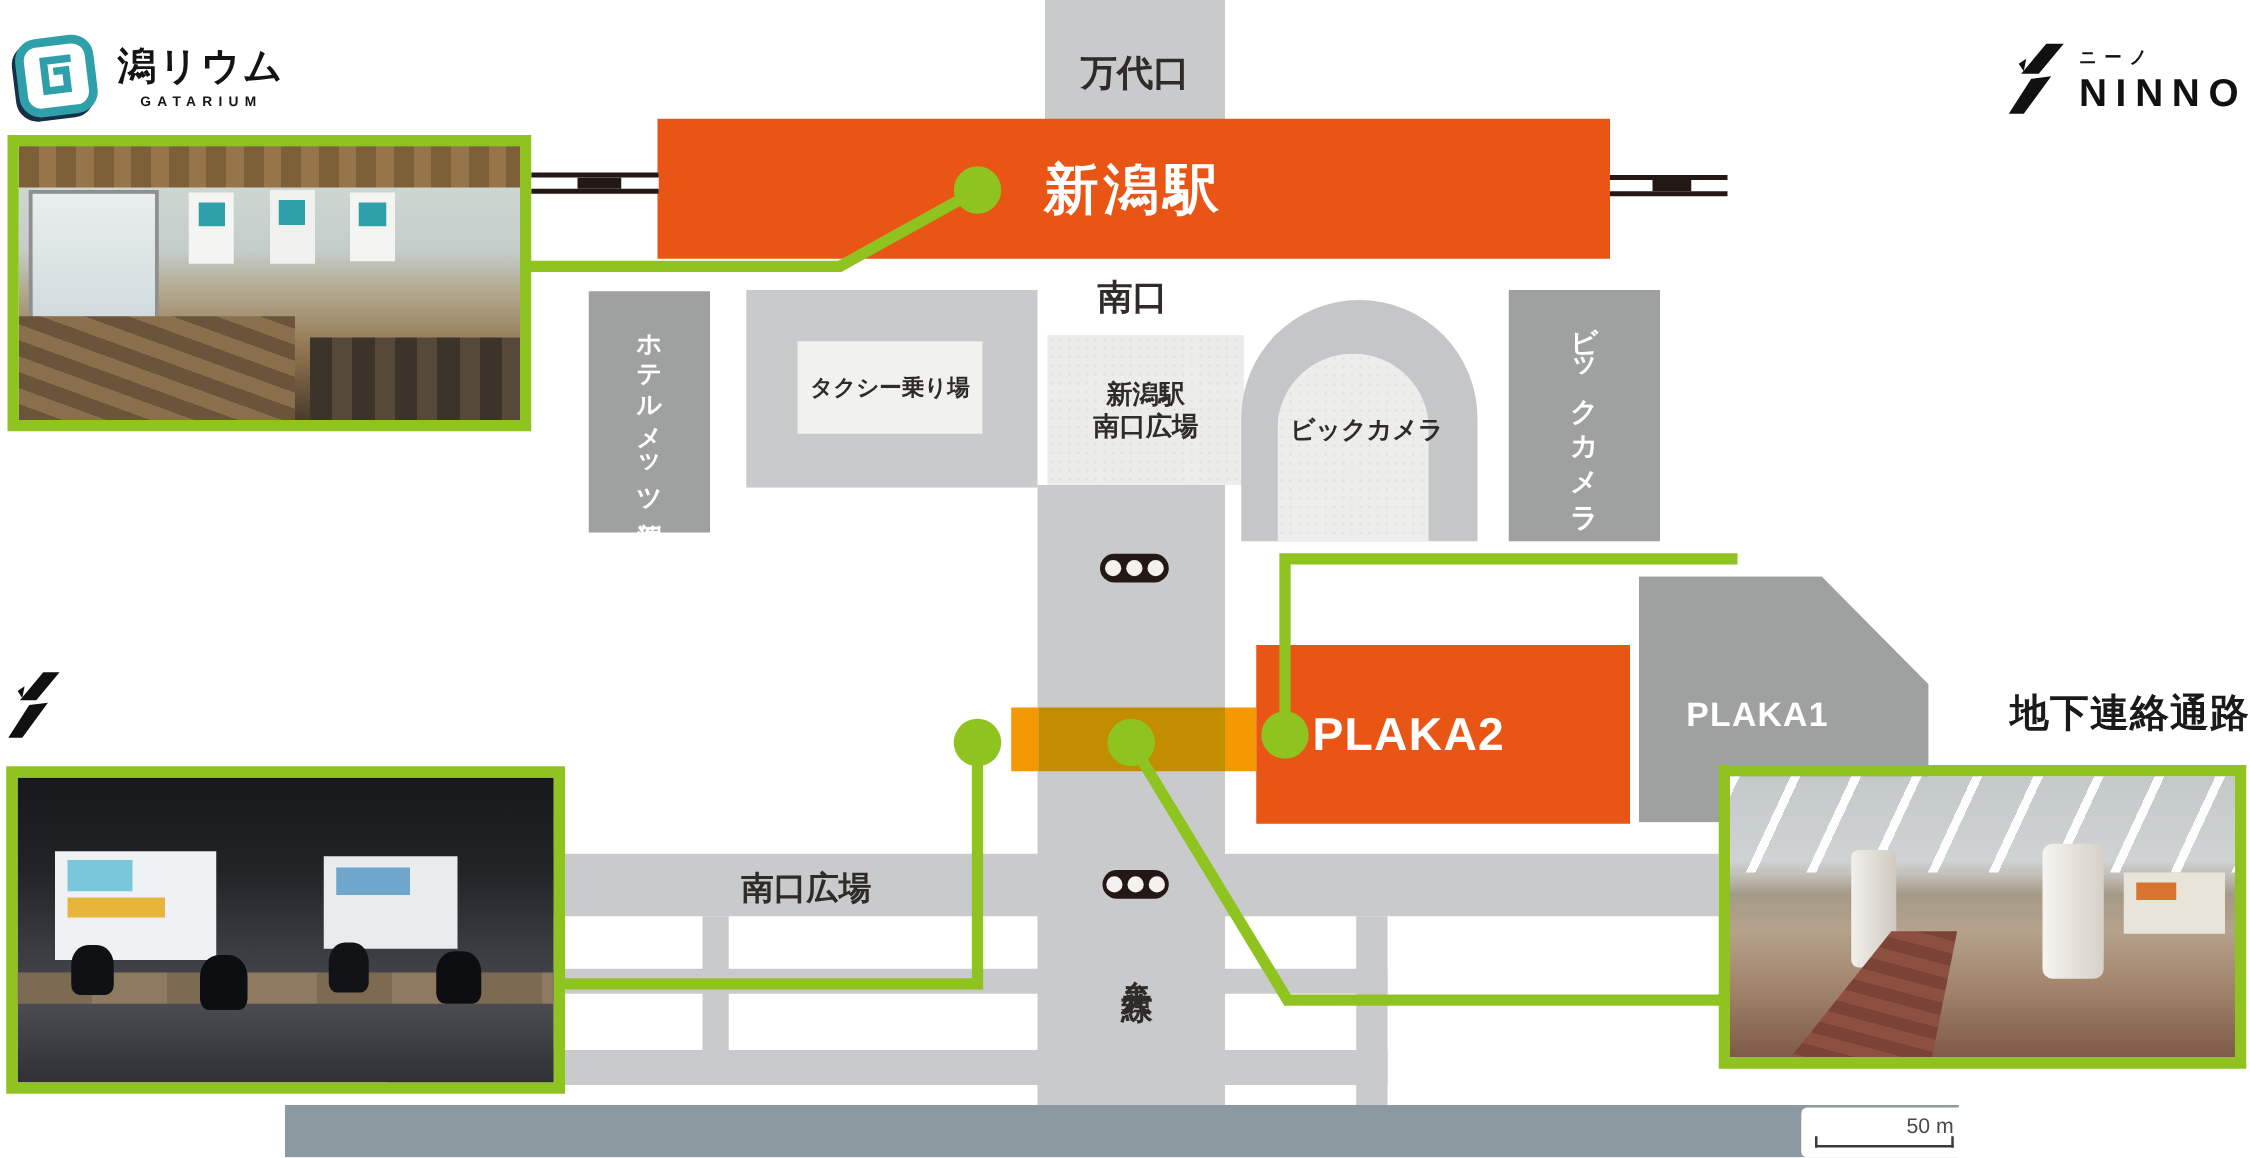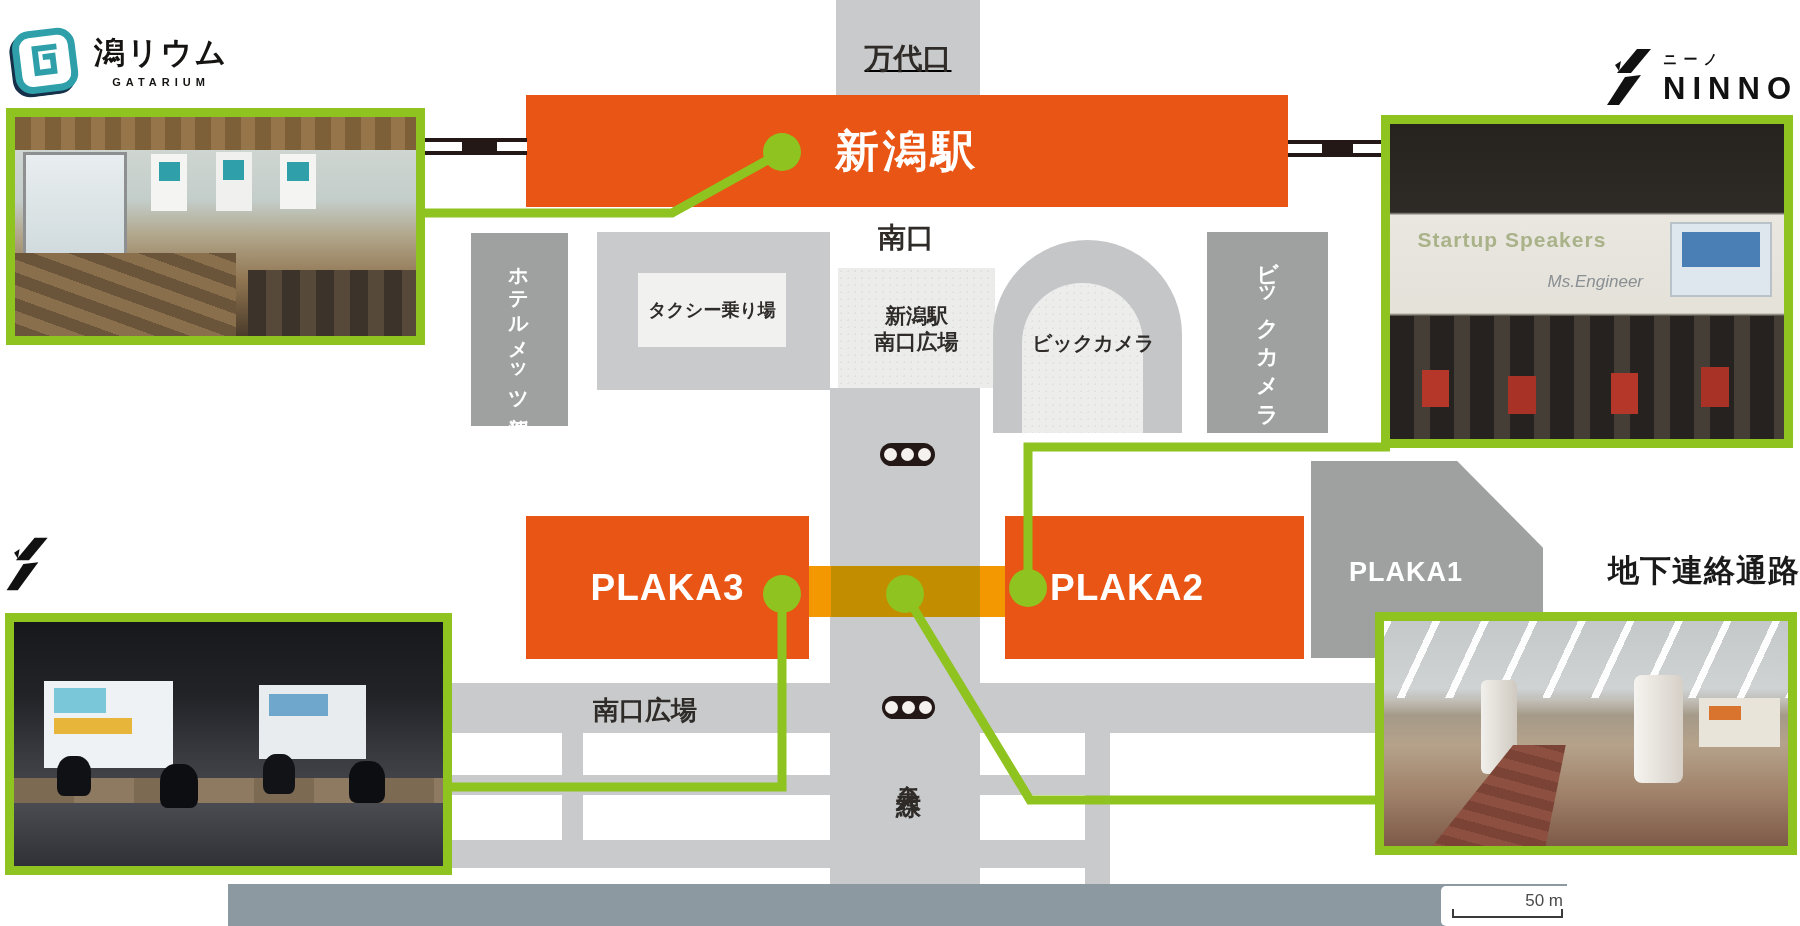--- a/index.html
+++ b/index.html
@@ -35,21 +35,21 @@
   <div class="abs road" style="left:310px;top:775px;width:800px;height:20px;z-index:1;"></div>
   <div class="abs road" style="left:310px;top:840px;width:800px;height:28px;z-index:1;"></div>
   <div class="abs road" style="left:562px;top:733px;width:21px;height:135px;z-index:1;"></div>
   <div class="abs road" style="left:1085px;top:733px;width:25px;height:153px;z-index:1;"></div>
   <div class="abs" style="left:228px;top:884px;width:1339px;height:42px;background:#8C99A1;z-index:1;"></div>
 
   <div class="abs" style="left:809px;top:566px;width:22px;height:51px;background:#F39800;z-index:2;"></div>
   <div class="abs" style="left:831px;top:566px;width:149px;height:51px;background:#C28E00;z-index:2;"></div>
   <div class="abs" style="left:980px;top:566px;width:25px;height:51px;background:#F39800;z-index:2;"></div>
 
-  <div class="abs road center" style="left:836px;top:0;width:144px;height:118px;z-index:3;text-decoration:underline;">
+  <div class="abs road center" style="left:836px;top:0;width:144px;height:118px;z-index:3;">
     <span class="lbl" style="font-size:29px;">万代口</span>
   </div>
 
   <div class="abs orange center" style="left:526px;top:95px;width:762px;height:112px;z-index:3;">
     <span class="wlbl" style="font-size:44px;letter-spacing:4px;">新潟駅</span>
   </div>
 
   <div class="abs rail" style="left:425px;top:138px;width:102px;height:17px;z-index:3;">
     <i style="margin-left:37px;width:35px;"></i>
   </div>
@@ -82,23 +82,20 @@
       <i></i>
       <i></i>
       <i></i>
     </div>
   <div class="abs tl" style="left:882px;top:696px;width:53px;height:23px;z-index:3;">
       <i></i>
       <i></i>
       <i></i>
     </div>
 
-  <div class="abs orange center" style="left:526px;top:516px;width:283px;height:143px;z-index:3;">
-    <span class="wlbl" style="font-size:37px;letter-spacing:1px;">PLAKA3</span>
-  </div>
 
   <div class="abs orange center" style="left:1005px;top:516px;width:299px;height:143px;z-index:3;">
     <span class="wlbl" style="font-size:37px;letter-spacing:1px;margin-right:55px;">PLAKA2</span>
   </div>
 
   <div class="abs bldg-gray" style="left:1311px;top:461px;width:232px;height:197px;z-index:3;clip-path:polygon(0 0,63% 0,100% 44%,100% 100%,0 100%);">
     <span class="wlbl" style="position:absolute;left:38px;top:96px;font-size:27px;letter-spacing:1px;">PLAKA1</span>
   </div>
 
   <span class="abs lbl" style="left:540px;top:693px;width:210px;text-align:center;font-size:26px;z-index:3;">南口広場</span>
@@ -138,32 +135,20 @@
     <div class="abs" style="left:50%;top:16%;width:9%;height:27%;background:#f0f1ef;">
         <div style="margin:22% 20%;width:60%;height:34%;background:#2FA0AA;"></div>
       </div>
     <div class="abs" style="left:66%;top:17%;width:9%;height:25%;background:#f4f5f3;">
         <div style="margin:22% 20%;width:60%;height:34%;background:#2FA0AA;"></div>
       </div>
     <div class="abs" style="left:0;top:62%;width:55%;height:38%;background:repeating-linear-gradient(20deg,#6b553a 0 12px,#8a6f4c 12px 24px);"></div>
     <div class="abs" style="left:58%;top:70%;width:42%;height:30%;background:repeating-linear-gradient(90deg,#3c332a 0 18px,#57493a 18px 34px);"></div>
   </div>
 
-  <div class="abs photo" style="left:1381px;top:115px;width:412px;height:333px;z-index:5;background:linear-gradient(180deg,#26231f 0%,#2e2a25 28%,#e9e7e0 29%,#e3e1d8 60%,#3d362c 61%,#2e2923 100%);">
-    <span style="position:absolute;left:7%;top:33%;font-size:21px;color:#a9b289;font-weight:bold;letter-spacing:1px;">Startup Speakers</span>
-    <span style="position:absolute;left:40%;top:47%;font-size:17px;color:#8a8f94;font-style:italic;">Ms.Engineer</span>
-    <div class="abs" style="right:3%;top:31%;width:26%;height:24%;background:#dfe7ee;border:2px solid #b9c2c8;box-sizing:border-box;">
-        <div style="margin:8% 10%;width:80%;height:50%;background:#4a7fb5;"></div>
-      </div>
-    <div class="abs" style="left:0;top:61%;width:100%;height:39%;background:repeating-linear-gradient(90deg,#262220 0 24px,#453e36 24px 40px);"></div>
-    <div class="abs" style="left:8%;top:78%;width:7%;height:12%;background:#b4372a;"></div>
-    <div class="abs" style="left:30%;top:80%;width:7%;height:12%;background:#a93226;"></div>
-    <div class="abs" style="left:56%;top:79%;width:7%;height:13%;background:#b4372a;"></div>
-    <div class="abs" style="left:79%;top:77%;width:7%;height:13%;background:#a93226;"></div>
-  </div>
 
   <div class="abs photo" style="left:5px;top:613px;width:447px;height:262px;z-index:5;background:linear-gradient(180deg,#17181b 0%,#222327 30%,#3a3b40 55%,#4a4b50 75%,#303136 100%);">
     <div class="abs" style="left:7%;top:24%;width:30%;height:36%;background:#eef2f4;">
         <div style="margin:6% 8% 0;width:40%;height:28%;background:#79c7d8;"></div>
         <div style="margin:4% 8% 0;width:60%;height:18%;background:#e7b53a;"></div>
       </div>
     <div class="abs" style="left:57%;top:26%;width:25%;height:30%;background:#e8ecef;">
         <div style="margin:8% 10% 0;width:55%;height:30%;background:#6fa7cc;"></div>
       </div>
     <div class="abs" style="left:0;top:64%;width:100%;height:10%;background:repeating-linear-gradient(90deg,#7d6a52 0 60px,#8d7a60 60px 120px);"></div>
@@ -188,21 +173,21 @@
       <rect x="9" y="9" width="56" height="56" rx="14" fill="none" stroke="#17304a" stroke-width="7" transform="translate(-3,3)"></rect>
       <rect x="9" y="9" width="56" height="56" rx="14" fill="#ffffff" stroke="#2FA0AA" stroke-width="7"></rect>
       <path d="M50 24 H28 V48 H45 V33 H35" fill="none" stroke="#2FA0AA" stroke-width="6"></path>
     </svg>
     <div>
       <div style="font-size:31px;font-weight:bold;color:#161412;letter-spacing:2px;">潟リウム</div>
       <div style="font-size:11px;font-weight:bold;color:#161412;letter-spacing:5px;text-align:center;margin-top:2px;">GATARIUM</div>
     </div>
   </div>
 
-  <div class="abs" style="right:2px;top:47px;z-index:6;display:flex;align-items:flex-end;gap:8px;">
+  <div class="abs" style="right:2px;top:33px;z-index:6;display:flex;align-items:flex-end;gap:8px;">
     <svg width="48" height="60" viewBox="0 0 48 60">
       <polygon points="30,2 44,2 24,26 10,26" fill="#111111"></polygon>
       <polygon points="18,30 34,28 12,58 0,58" fill="#111111"></polygon>
       <polygon points="8,18 14,14 12,24" fill="#111111"></polygon>
     </svg>
     <div>
       <div style="font-size:14px;font-weight:bold;color:#111;letter-spacing:6px;">ニーノ</div>
       <div style="font-size:31px;font-weight:bold;color:#111;letter-spacing:7px;margin-top:2px;">NINNO</div>
     </div>
   </div>

